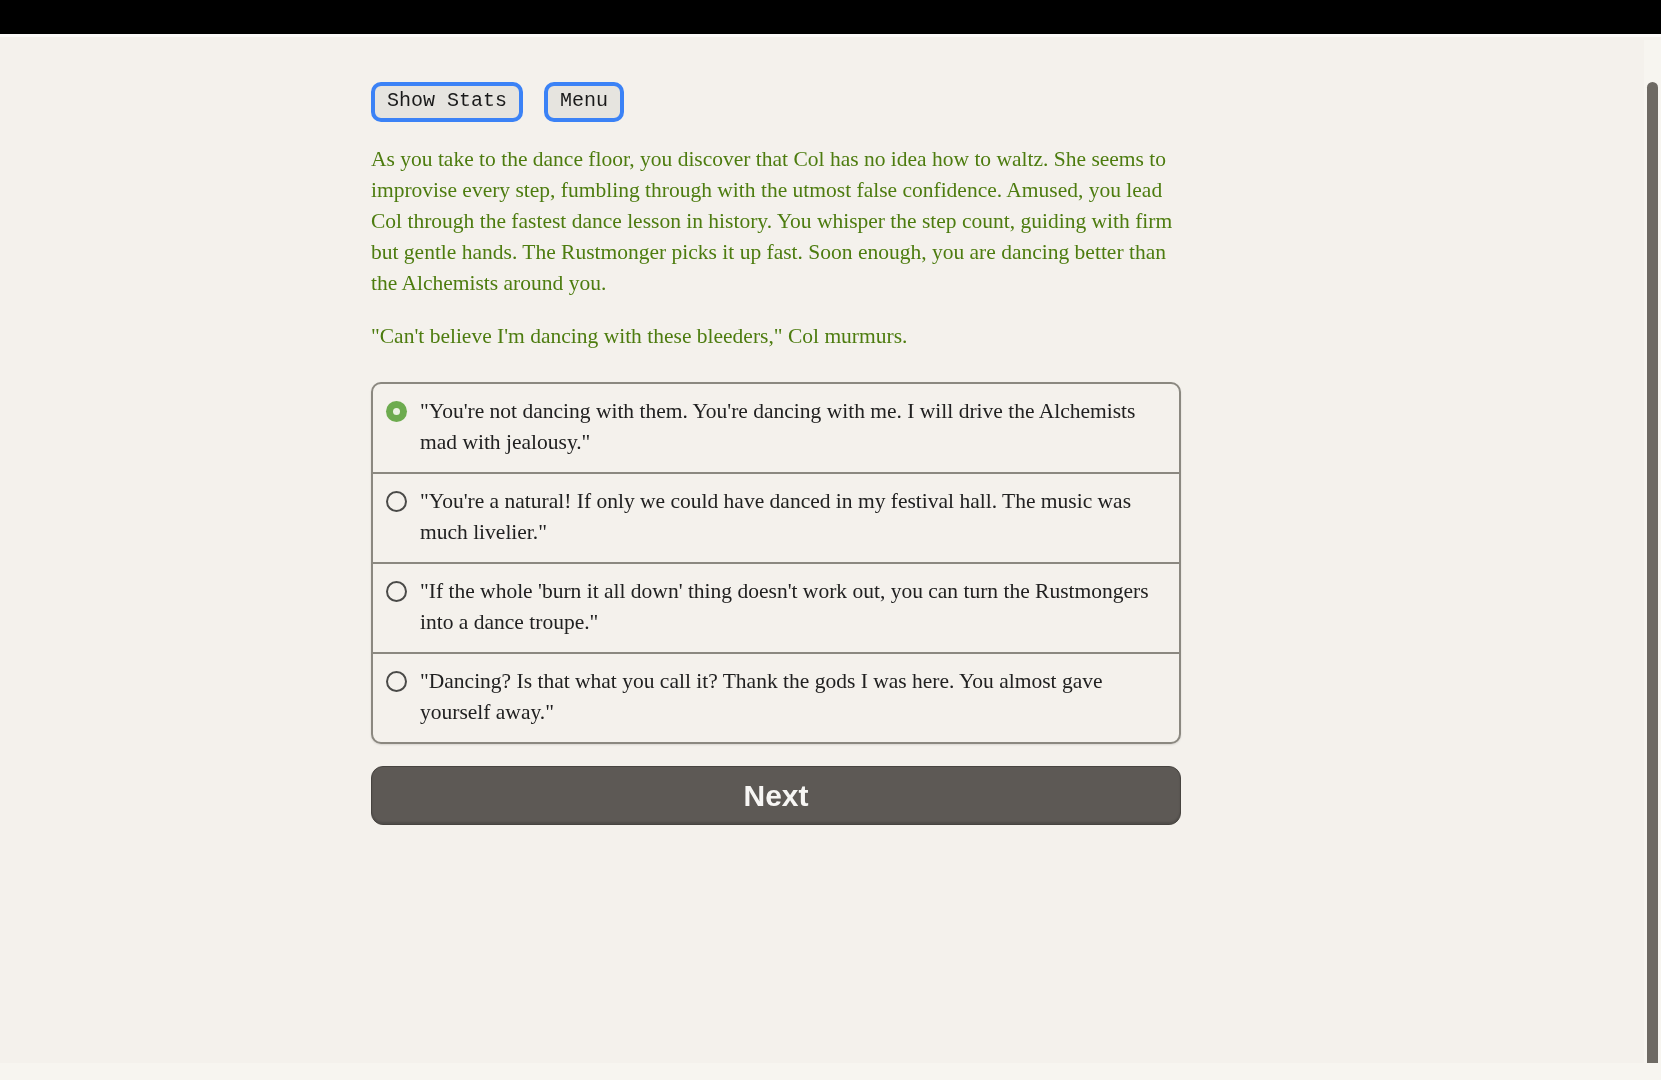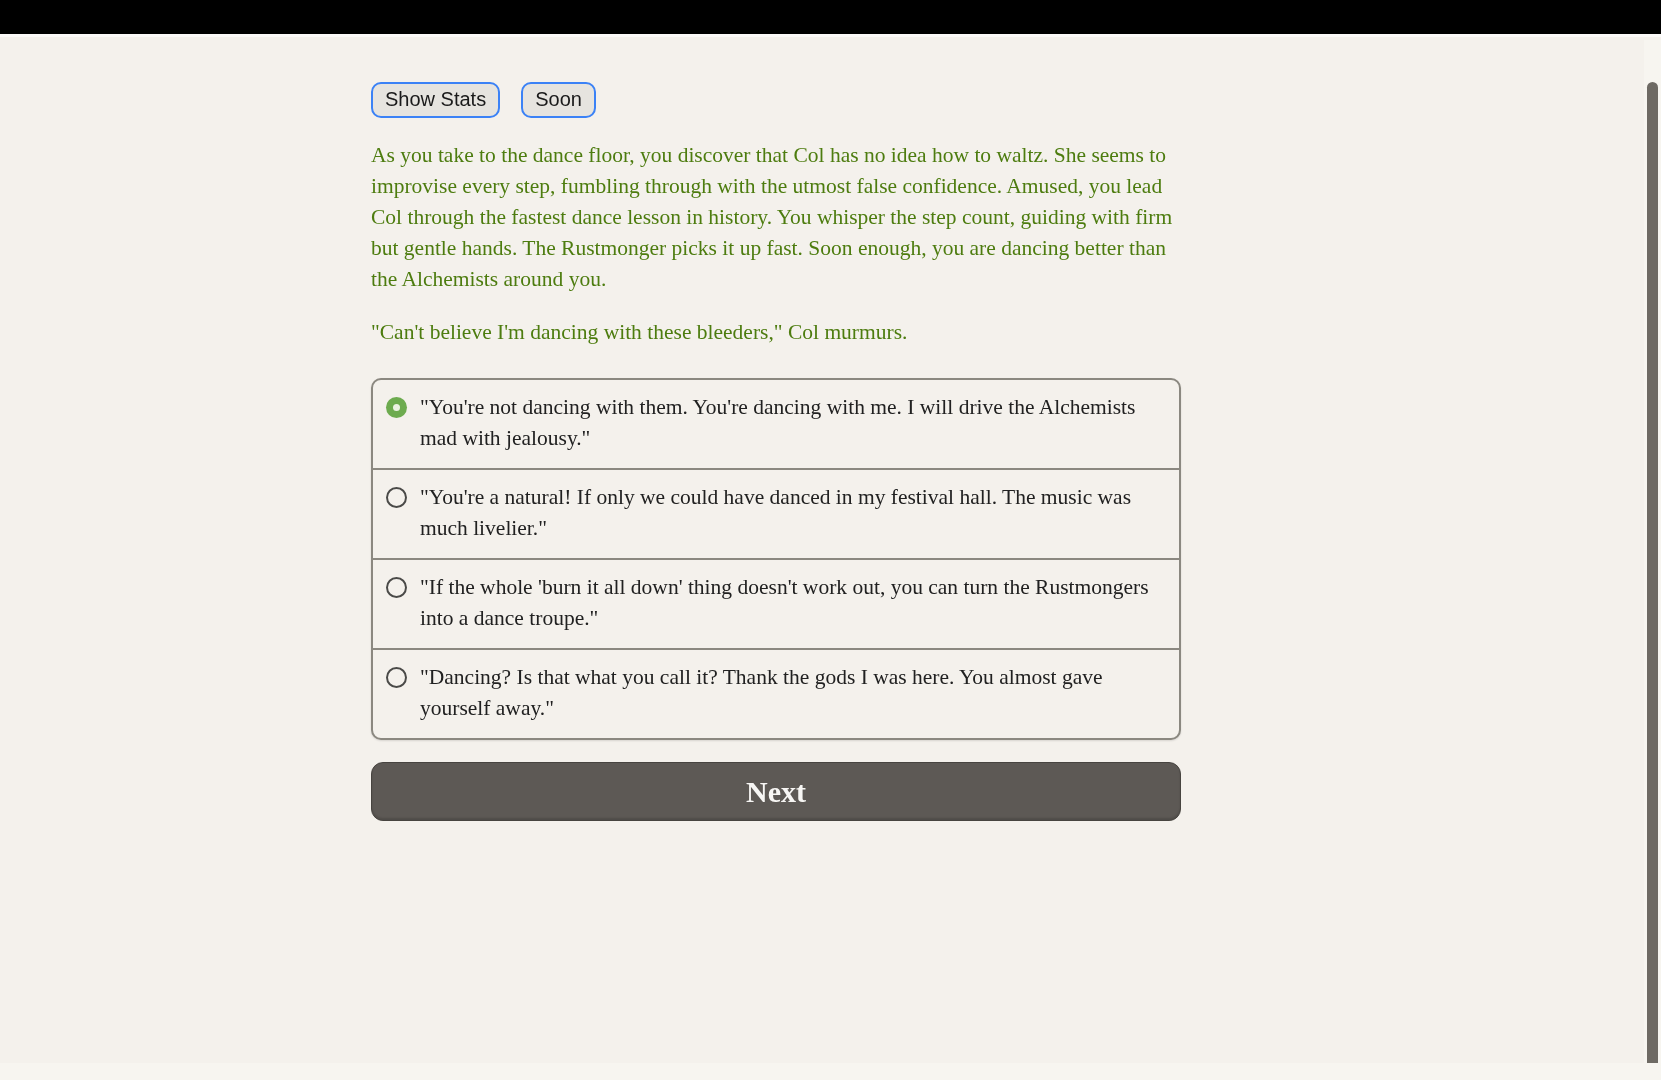--- a/index.html
+++ b/index.html
@@ -16,24 +16,24 @@
     width: 1661px; height: 37px;
     background: #000000;
     border-bottom: 3px solid #fbfaf8;
   }
   .main {
     position: absolute; left: 371px; top: 40px; width: 810px;
   }
   .toolbar { margin-top: 42px; display: flex; gap: 21px; }
   .ui-btn {
     background: #e6e4df;
-    border: 2px solid #3b82f6;
+    border: 4px solid #3b82f6;
     border-radius: 10px;
     padding: 3px 12px 5px 12px;
-    font-family: Liberation Sans, sans-serif;
+    font-family: Liberation Mono, monospace;
     font-size: 20px;
     color: #1a1a1a;
     cursor: pointer;
     line-height: 24px;
   }
   .para {
     font-family: "Liberation Serif", serif;
     font-size: 21.5px;
     line-height: 31px;
     color: #4d7c0f;
@@ -84,21 +84,21 @@
   }
   .next-btn {
     display: block;
     margin-top: 22px;
     width: 810px;
     height: 59px;
     background: #5d5955;
     border: 1px solid #474440;
     border-radius: 12px;
     color: #f7f6f4;
-    font-family: Liberation Serif, serif;
+    font-family: Liberation Sans, sans-serif;
     font-size: 30px;
     font-weight: bold;
     cursor: pointer;
     box-shadow: inset 0 -2px 2px rgba(0,0,0,0.15);
   }
   .scroll-v-track {
     position: absolute; right: 0; top: 40px;
     width: 17px; height: 1023px;
     background: #f7f5f0;
   }
@@ -117,21 +117,21 @@
 </style>
 </head>
 <body>
 
 <div class="top-bar"></div>
 
 <div class="main">
 
   <div class="toolbar">
     <button class="ui-btn">Show Stats</button>
-    <button class="ui-btn">Soon</button>
+    <button class="ui-btn">Menu</button>
   </div>
 
   <p class="para">As you take to the dance floor, you discover that Col has no idea how to waltz. She seems to improvise every step, fumbling through with the utmost false confidence. Amused, you lead Col through the fastest dance lesson in history. You whisper the step count, guiding with firm but gentle hands. The Rustmonger picks it up fast. Soon enough, you are dancing better than the Alchemists around you.</p>
   <p class="para">"Can't believe I'm dancing with these bleeders," Col murmurs.</p>
 
   <div class="choice-group" id="choice-list">
   <label class="choice-row">
     <span class="radio selected"></span>
     <span class="choice-label">"You're not dancing with them. You're dancing with me. I will drive the Alchemists mad with jealousy."</span>
   </label>

